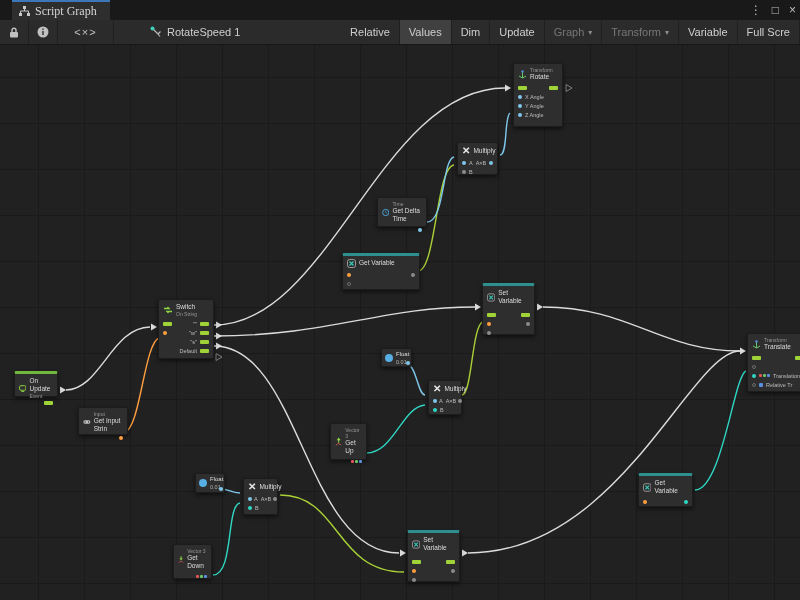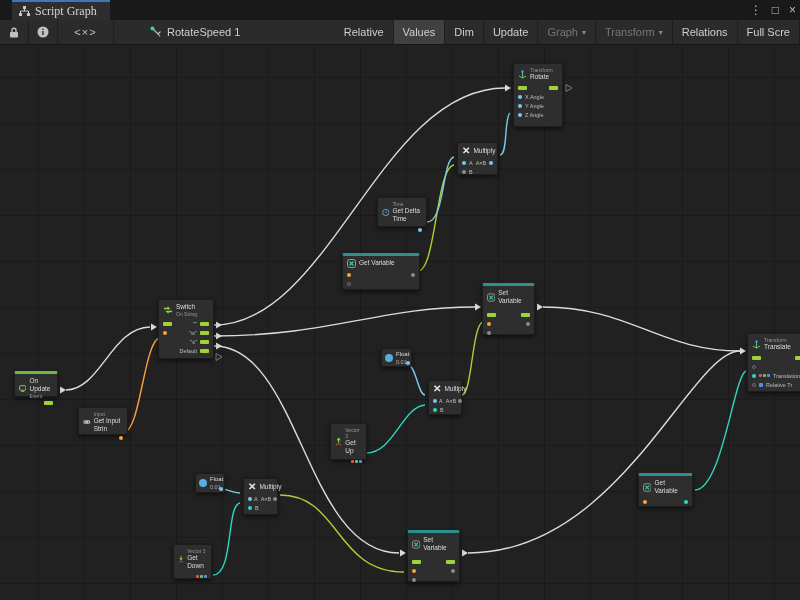--- a/index.html
+++ b/index.html
@@ -118,21 +118,21 @@
     <div class="tbtn">Dim</div>
     <div class="tbtn">Update</div>
     <div class="tbtn disabled">
       <span>Graph</span>
       <span class="caret">▾</span>
     </div>
     <div class="tbtn disabled">
       <span>Transform</span>
       <span class="caret">▾</span>
     </div>
-    <div class="tbtn">Relations</div>
+    <div class="tbtn">Variable</div>
     <div class="tbtn">Full Scre</div>
   </div>
 
   <div id="canvas">
 
     <svg id="wires" viewBox="0 0 800 555">
       <g fill="none" stroke-width="1.4">
         <path d="M66,345 C100,345 112,282 150,282" stroke="#dcdcdc"></path>
         <path d="M214,280 C330,280 380,43 505,43" stroke="#dcdcdc"></path>
         <path d="M214,291 C330,291 380,262 475,262" stroke="#dcdcdc"></path>

